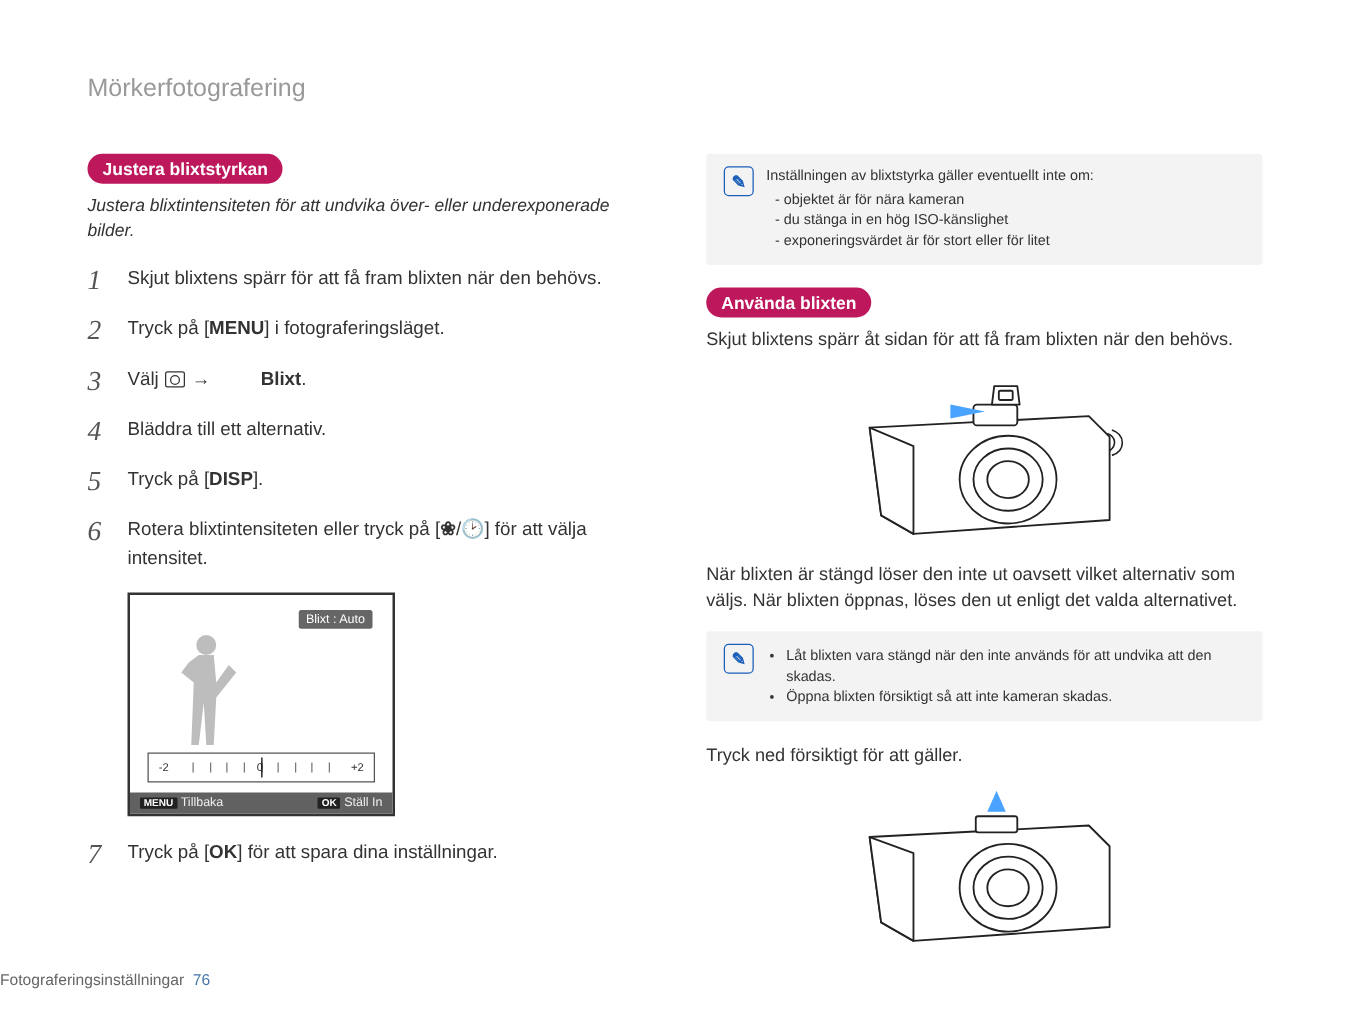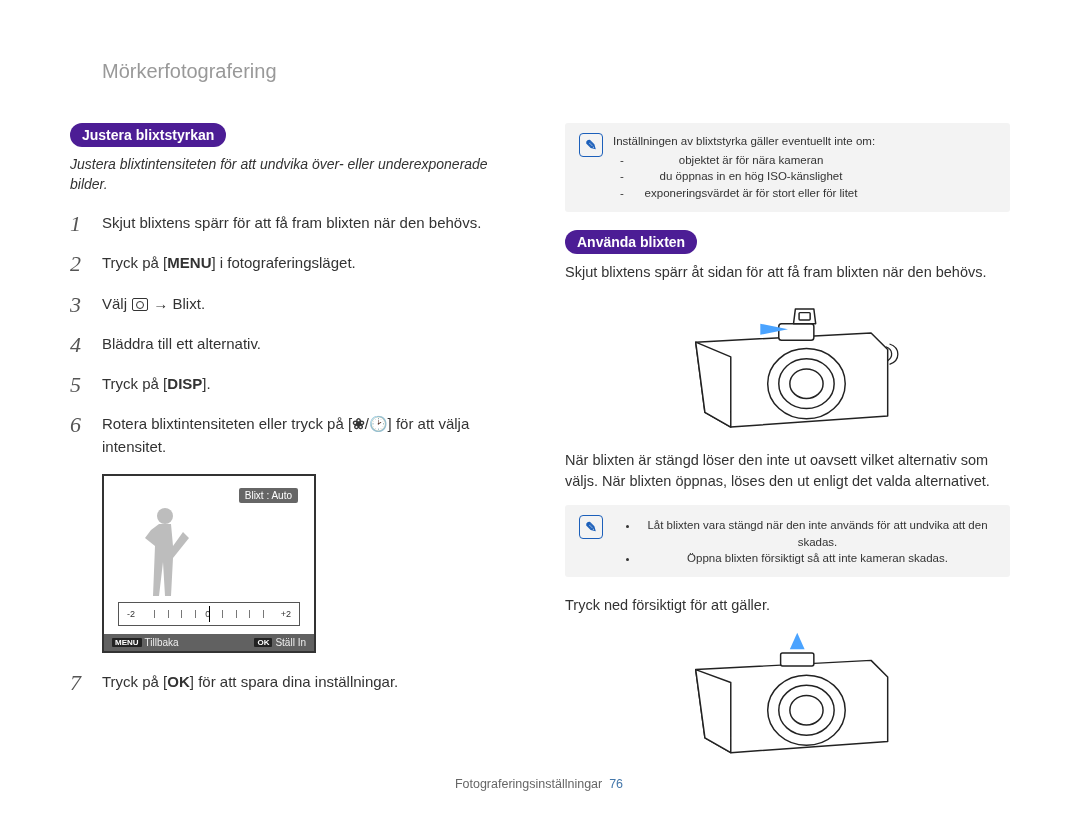--- a/index.html
+++ b/index.html
@@ -13,33 +13,32 @@
     overflow: hidden;
   }
   .page {
     padding: 60px 70px 30px 70px;
   }
   .page-title {
     font-size: 20px;
     font-weight: 300;
     color: #999;
     margin-bottom: 40px;
-    margin-left: 32px;
   }
   .columns {
     display: flex;
     gap: 50px;
   }
   .col {
     flex: 1;
     min-width: 0;
   }
   .section-badge {
     display: inline-block;
-    background: #4c1d95;
+    background: #be185d;
     color: #fff;
     border-radius: 12px;
     padding: 4px 12px;
     font-size: 14px;
     font-weight: bold;
     margin-bottom: 8px;
   }
   .intro {
     font-size: 14px;
     margin-bottom: 18px;
@@ -68,21 +67,22 @@
     flex-shrink: 0;
     line-height: 1.1;
   }
   .step-body {
     flex: 1;
   }
   .btn-label {
     font-weight: bold;
   }
   .bold {
-    font-weight: normal;
+    font-weight: bold;
+    margin-left: 36px;
   }
   .camera-glyph {
     display: inline-block;
     width: 14px;
     height: 11px;
     border: 1.5px solid #333;
     border-radius: 2px;
     position: relative;
     vertical-align: middle;
     margin: 0 1px;
@@ -209,46 +209,44 @@
     font-weight: bold;
     font-size: 14px;
     flex-shrink: 0;
   }
   .note-body {
     line-height: 1.45;
   }
   .note-body ul {
     margin: 2px 0 0 0;
     padding-left: 14px;
-    text-align: center;
   }
   .note-body ul li {
     list-style: "- ";
     margin: 0;
   }
   .note-body .bullets li {
     list-style: disc;
-    margin-left: 12px;
+    margin-left: 2px;
   }
   .body-text {
     font-size: 14.5px;
     line-height: 1.4;
     margin-bottom: 14px;
   }
   .cam-illus {
     margin: 6px auto 16px auto;
     display: block;
     width: 240px;
   }
   .footer {
     position: absolute;
     bottom: 24px;
     left: 0;
     right: 2px;
-    text-align: center;
     font-size: 12.5px;
     color: #666;
   }
   .footer .pg {
     color: #47a;
   }
 </style>
 </head>
 <body>
 
@@ -347,21 +345,21 @@
     </div>
 
     <div class="col">
 
       <div class="note-box">
         <div class="note-icon">✎</div>
         <div class="note-body">
           <div>Inställningen av blixtstyrka gäller eventuellt inte om:</div>
           <ul>
             <li>objektet är för nära kameran</li>
-            <li>du öppnas in en hög ISO-känslighet</li>
+            <li>du stänga in en hög ISO-känslighet</li>
             <li>exponeringsvärdet är för stort eller för litet</li>
           </ul>
         </div>
       </div>
 
       <div class="section-badge">Använda blixten</div>
       <div class="body-text">Skjut blixtens spärr åt sidan för att få fram blixten när den behövs.</div>
 
       
       <svg class="cam-illus" viewBox="0 0 260 150">

